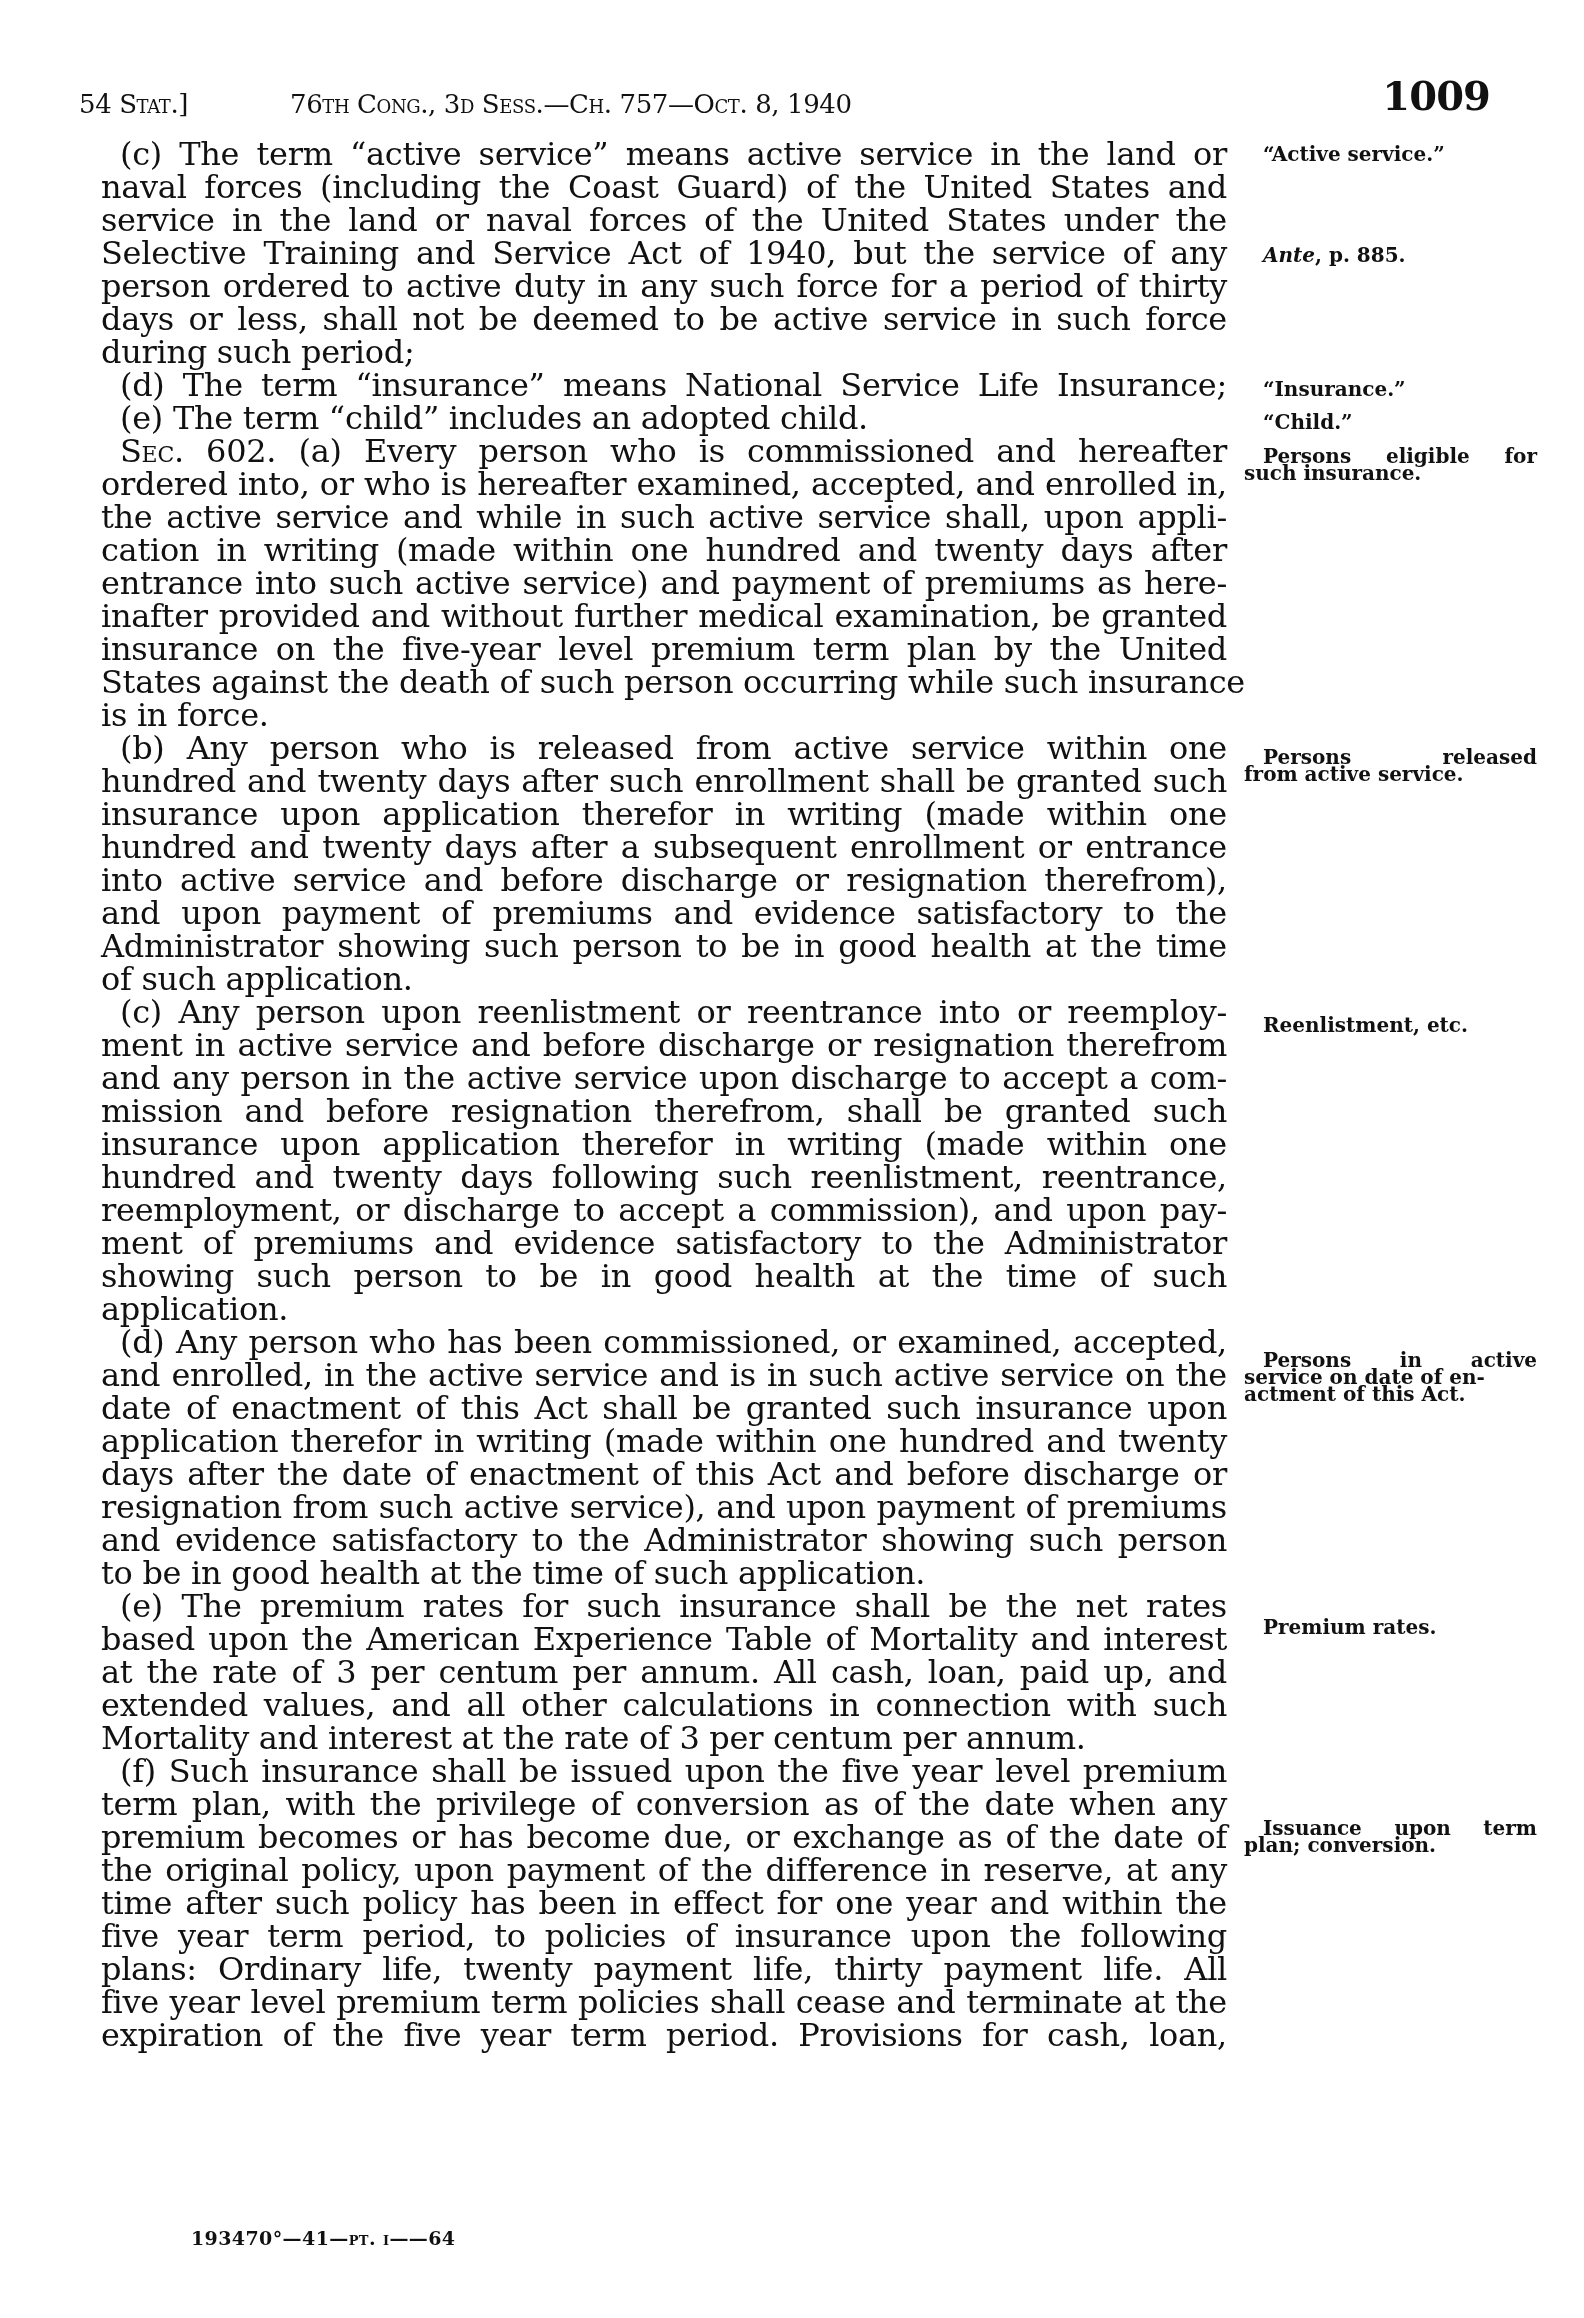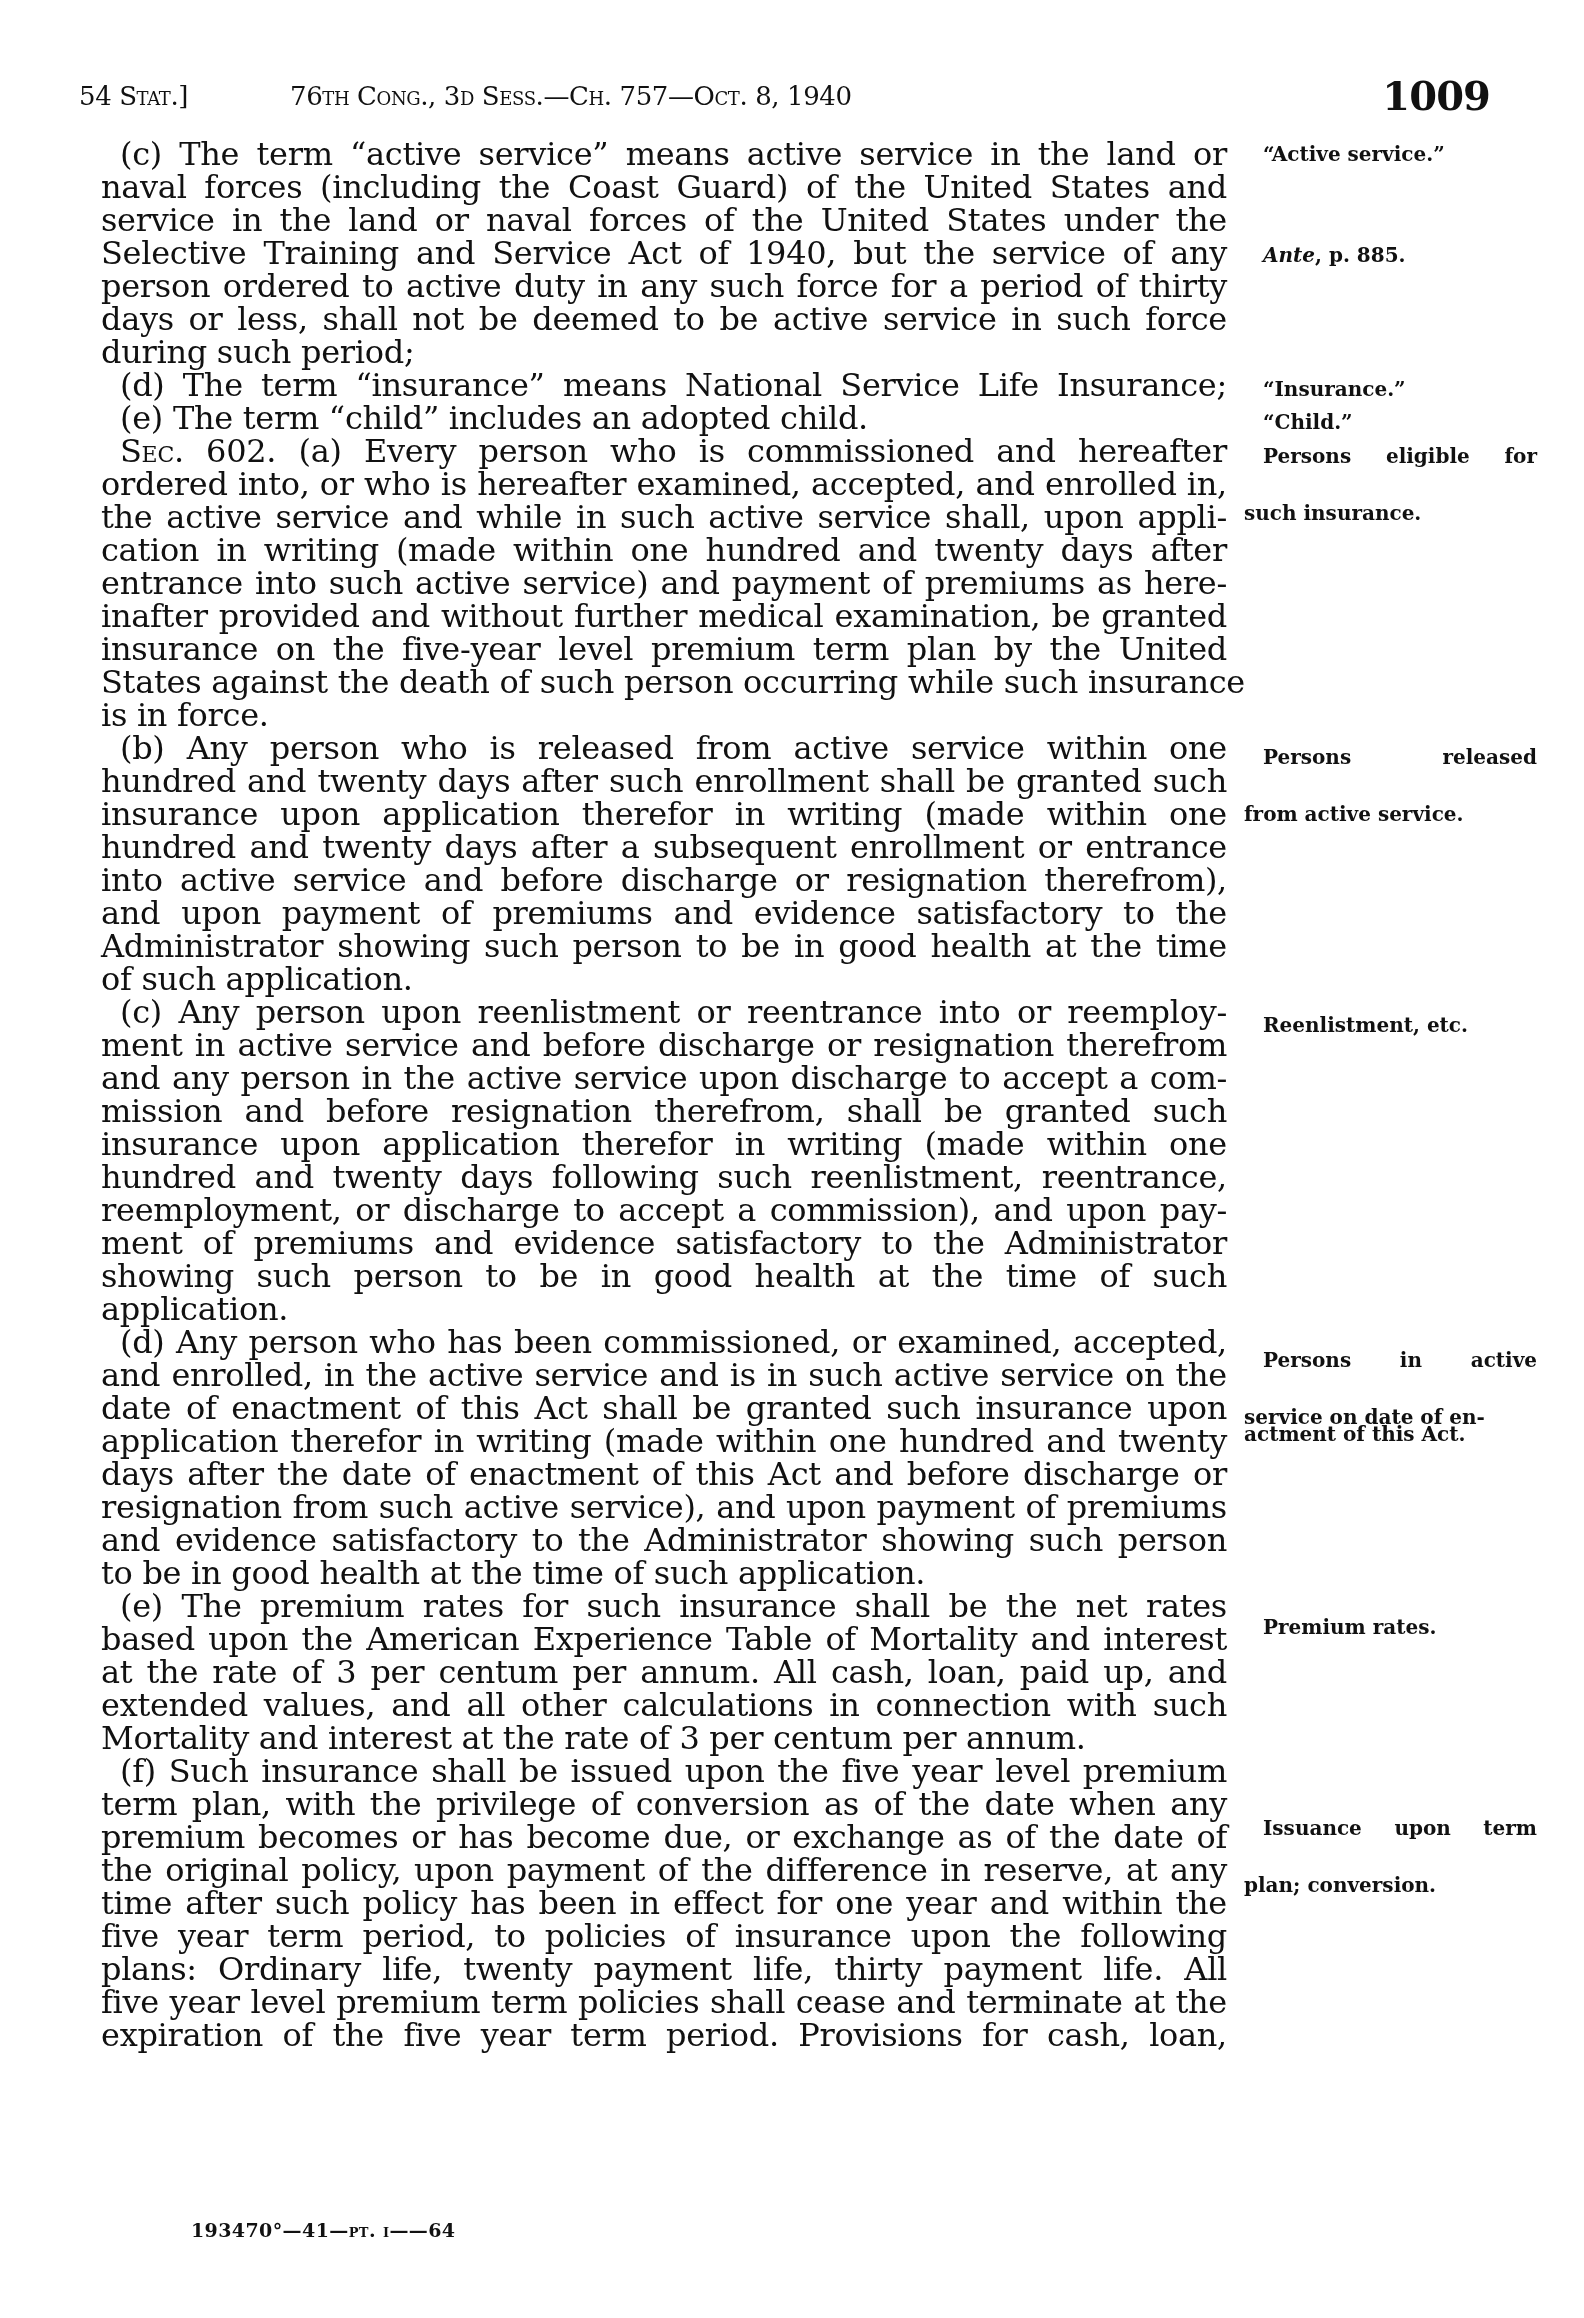--- a/index.html
+++ b/index.html
@@ -5,25 +5,25 @@
     html, body { margin: 0; padding: 0; background: #ffffff; }
     body { width: 1584px; height: 2319px; position: relative; overflow: hidden; color: #111111; font-family: "DejaVu Serif", "Liberation Serif", serif; }
     .running-head { position: absolute; top: 72px; left: 79px; width: 1411px; height: 52px; }
     .rh-left { position: absolute; left: 0; top: 8.6px; font-size: 26px; letter-spacing: -0.4px; }
     .rh-center { position: absolute; left: 211px; top: 8.6px; font-size: 26px; letter-spacing: -0.4px; }
     .rh-page { position: absolute; right: 0; top: 0; font-size: 40px; font-weight: bold; letter-spacing: -0.9px; text-align: center; }
     .body-col { position: absolute; left: 101px; top: 138px; width: 1126px; }
     .line { height: 33px; line-height: 33px; font-size: 32px; white-space: nowrap; text-align: justify; text-align-last: justify; letter-spacing: -0.3px; }
     .line.last { text-align-last: left; }
     .line.indent { padding-left: 19px; }
-    .sc { font-variant: small-caps; }
+    .sc { font-variant: small-caps; margin-top: 8px; }
     .margin-notes { position: absolute; left: 1244px; top: 0; width: 310px; }
     .mnote { position: absolute; left: 0; width: 293px; font-family: "DejaVu Serif", serif; font-weight: bold; font-size: 20px; line-height: 17px; }
     .mnote .first { padding-left: 19px; display: block; text-align: justify; text-align-last: justify; }
-    .mnote .rest { display: block; margin-top: 40px; }
+    .mnote .rest { display: block; }
     .mnote.single .first { text-align-last: left; }
     .footer { position: absolute; left: 191px; top: 2219px; font-size: 19px; font-weight: bold; letter-spacing: 0.4px; }
   </style>
 </head>
 <body>
 
 <div class="running-head">
   <span class="rh-left sc">54 Stat.]</span>
   <span class="rh-center sc">76th Cong., 3d Sess.—Ch. 757—Oct. 8, 1940</span>
   <span class="rh-page">1009</span>

